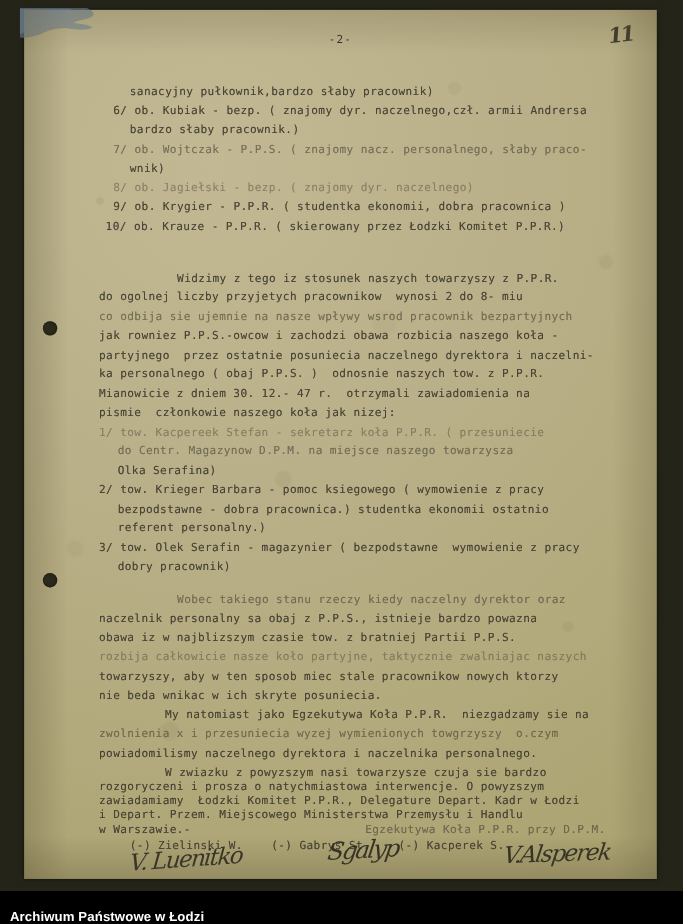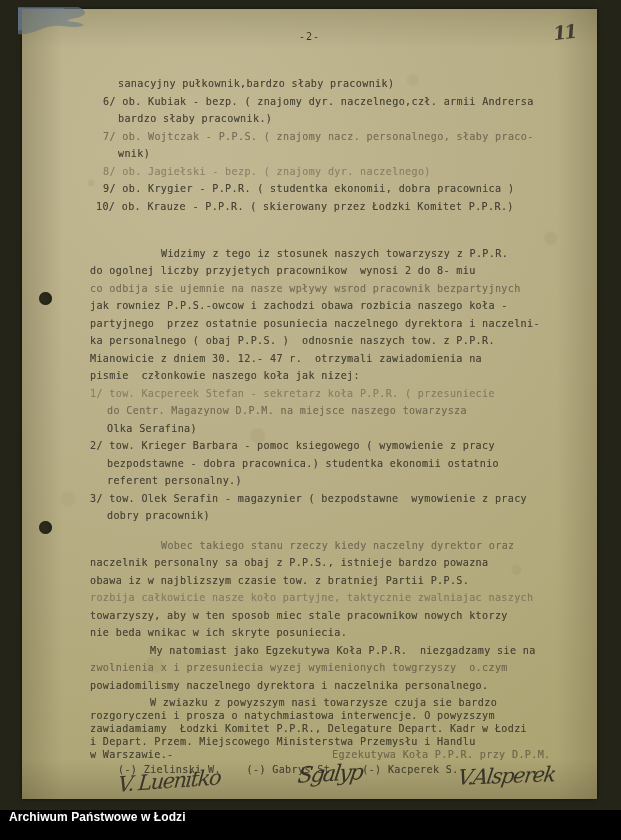--- a/index.html
+++ b/index.html
@@ -166,21 +166,21 @@
 
   
   #watermark-bar {
     position: absolute;
     left: 0;
     bottom: 0;
     width: 621px;
     height: 30px;
     background: #000000;
     display: flex;
-    align-items: flex-start;
+    align-items: flex-end;
   }
   #watermark-text {
     color: #ffffff;
     font-family: "Liberation Sans", sans-serif;
     font-size: 12px;
     font-weight: 700;
     padding-left: 9px;
     letter-spacing: .1px;
   }
 </style>

